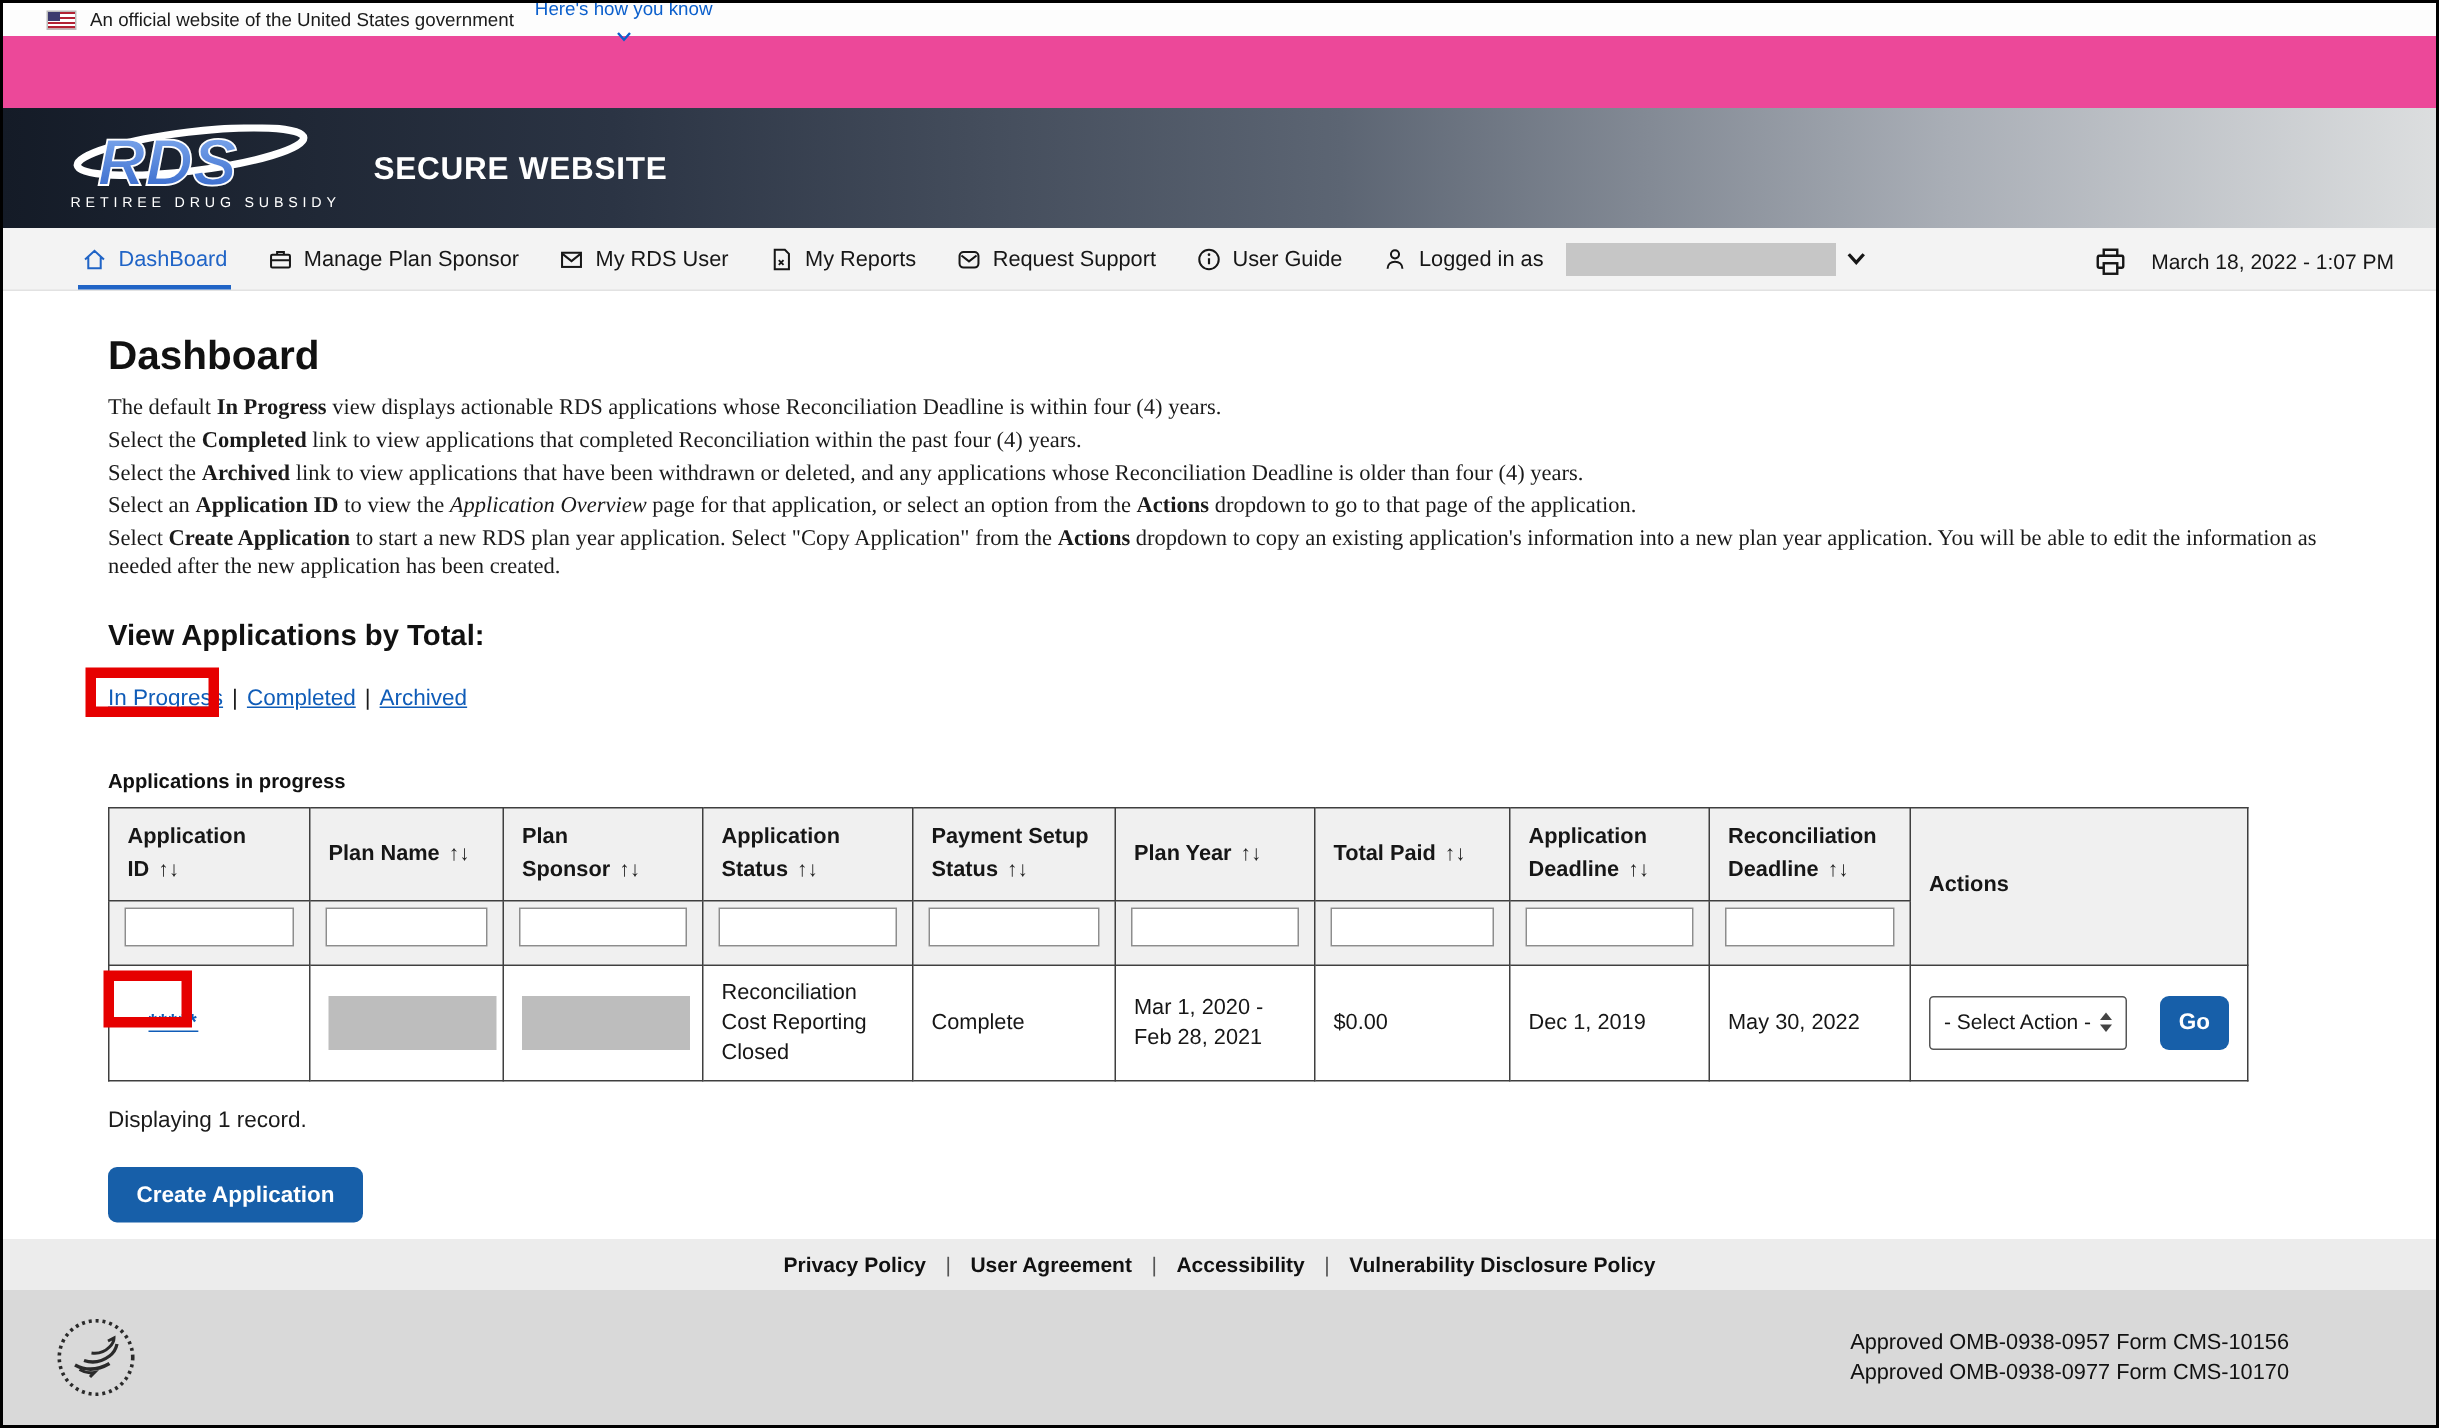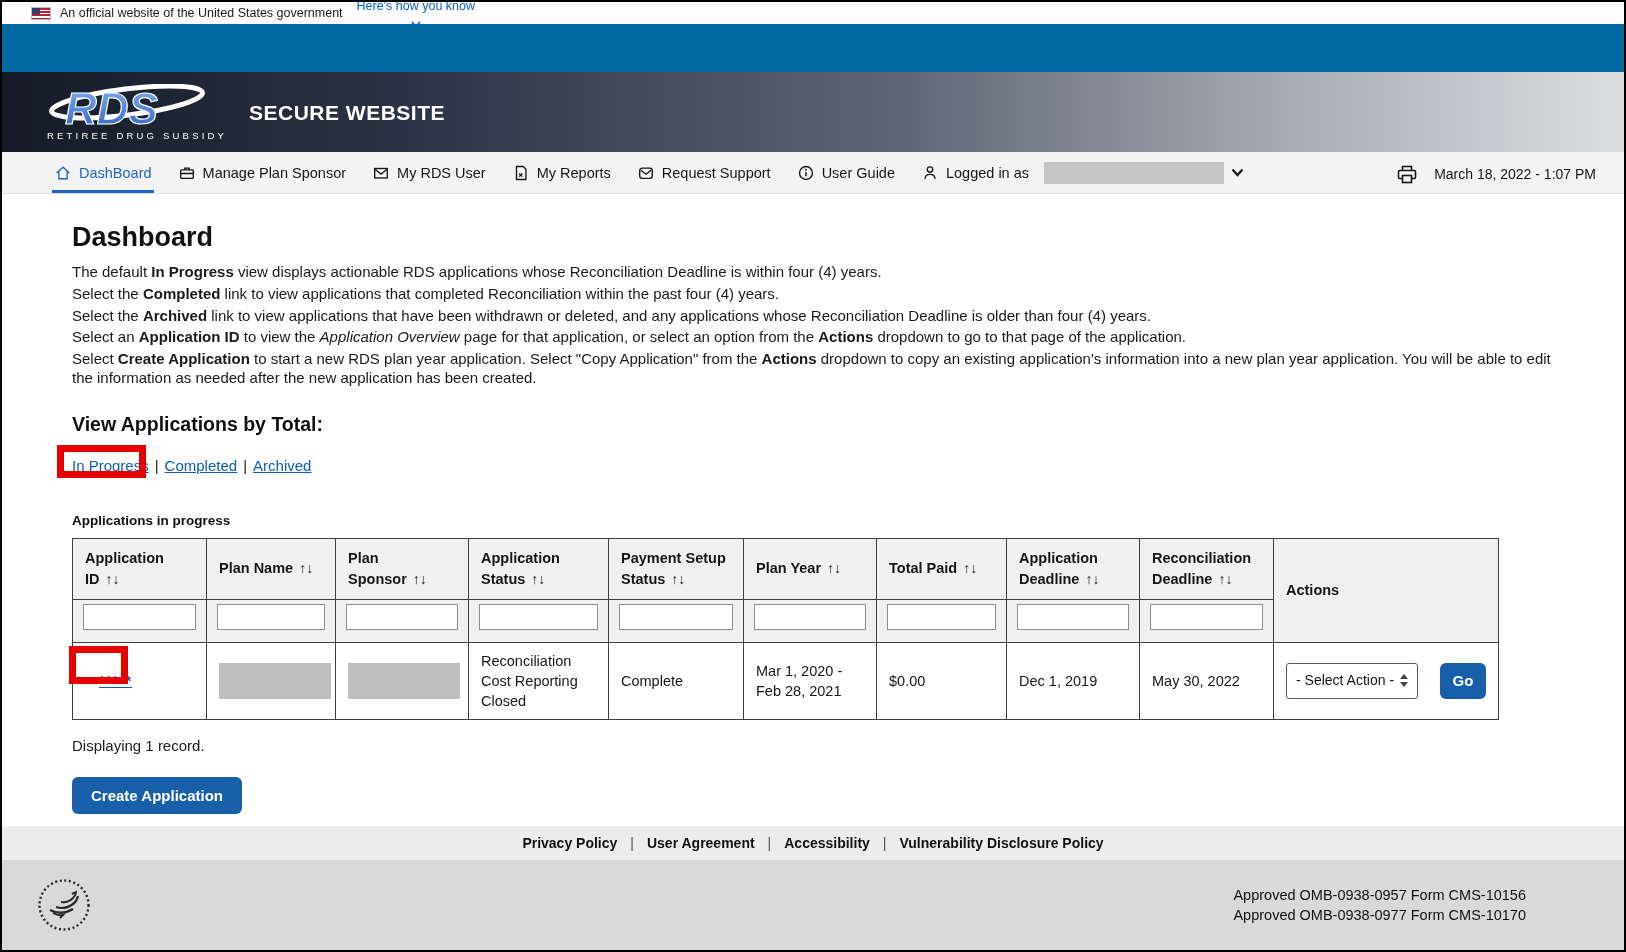--- a/index.html
+++ b/index.html
@@ -1,17 +1,17 @@
 <!DOCTYPE html>
 <html><head>
 <meta charset="utf-8">
 <style>
   * { box-sizing: border-box; margin: 0; padding: 0; }
   html,body { width:1626px; height:952px; font-family:"Liberation Sans", sans-serif; background:#fff; }
-  .frame { width:1626px; height:952px; border:2px solid #000; display:flex; flex-direction:column; overflow:hidden; background:#0369a1; }
+  .frame { width:1626px; height:952px; border:2px solid #000; display:flex; flex-direction:column; overflow:hidden; background:#ec4899; }
 
   
   .gov-banner { height:22px; background:#fdfdfd; display:flex; align-items:center; padding-left:30px; font-size:12.5px; color:#1b1b1b; flex:0 0 auto; }
   .flag { width:18px; height:11px; position:relative; background:repeating-linear-gradient(#b22234 0 1.6px,#fff 1.6px 3.2px); outline:1px solid #bbb; margin-right:10px; }
   .flag::before { content:""; position:absolute; left:0; top:0; width:8px; height:6px; background:#3c3b6e; }
   .gov-link { color:#0b5fcc; margin-left:14px; text-decoration:none; display:inline-flex; align-items:center; gap:6px;flex-direction:column; }
   .gov-link svg { margin-top:2px; }
 
   
   .header { height:80px; flex:0 0 auto; background:linear-gradient(90deg,#141b27 0%,#2b3444 25%,#5c6573 55%,#a9aeb6 80%,#dcdedf 100%); display:flex; align-items:center;margin-top:48px; }
@@ -25,21 +25,21 @@
   .nav-item { display:flex; align-items:center; gap:7px; font-size:14.5px; color:#161616; padding:0 2px; margin-right:22px; border-bottom:3px solid transparent; padding-top:3px; cursor:pointer; white-space:nowrap; }
   .nav-item.active { color:#2064c6; border-bottom-color:#2064c6; }
   .nav-item svg { flex:0 0 auto; }
   .redacted-sm { width:180px; height:22px; background:#c6c6c6; margin-left:8px; }
   .nav-right { margin-left:auto; display:flex; align-items:center; gap:16px; padding-top:3px; }
   .nav-date { font-size:14px; color:#161616; white-space:nowrap; }
 
   
   .content { flex:1 1 auto; background:#fff; padding:0 70px; overflow:hidden; }
   h1.page-title { font-size:27px; font-weight:bold; color:#111; margin:28px 0 10px; }
-  p.intro { font-size:15px; color:#1a1a1a; line-height:1.25; margin:3px 0; max-width:1486px; }
+  p.intro { font-size:15px; color:#1a1a1a; line-height:1.25; margin:3px 0; max-width:1486px;font-family:Liberation Serif, serif; }
   h2.section-title { font-size:19.5px; font-weight:bold; color:#111; margin:25px 0 0; }
 
   .status-links { position:relative; margin-top:21px; font-size:15px; height:22px; }
   .status-links a { color:#0f5cb8; text-decoration:underline; }
   .status-links .sep { color:#1a1a1a; margin:0 6px; }
   .redbox1 { position:absolute; left:-15px; top:-12px; width:89px; height:33px; border:7px solid #e60000; z-index:3; pointer-events:none; }
 
   .table-caption { font-size:13.5px; font-weight:bold; color:#111; margin:34px 0 10px; }
 
   table.apps { border-collapse:collapse; table-layout:fixed; width:1426px; font-size:14.5px; color:#161616; }

